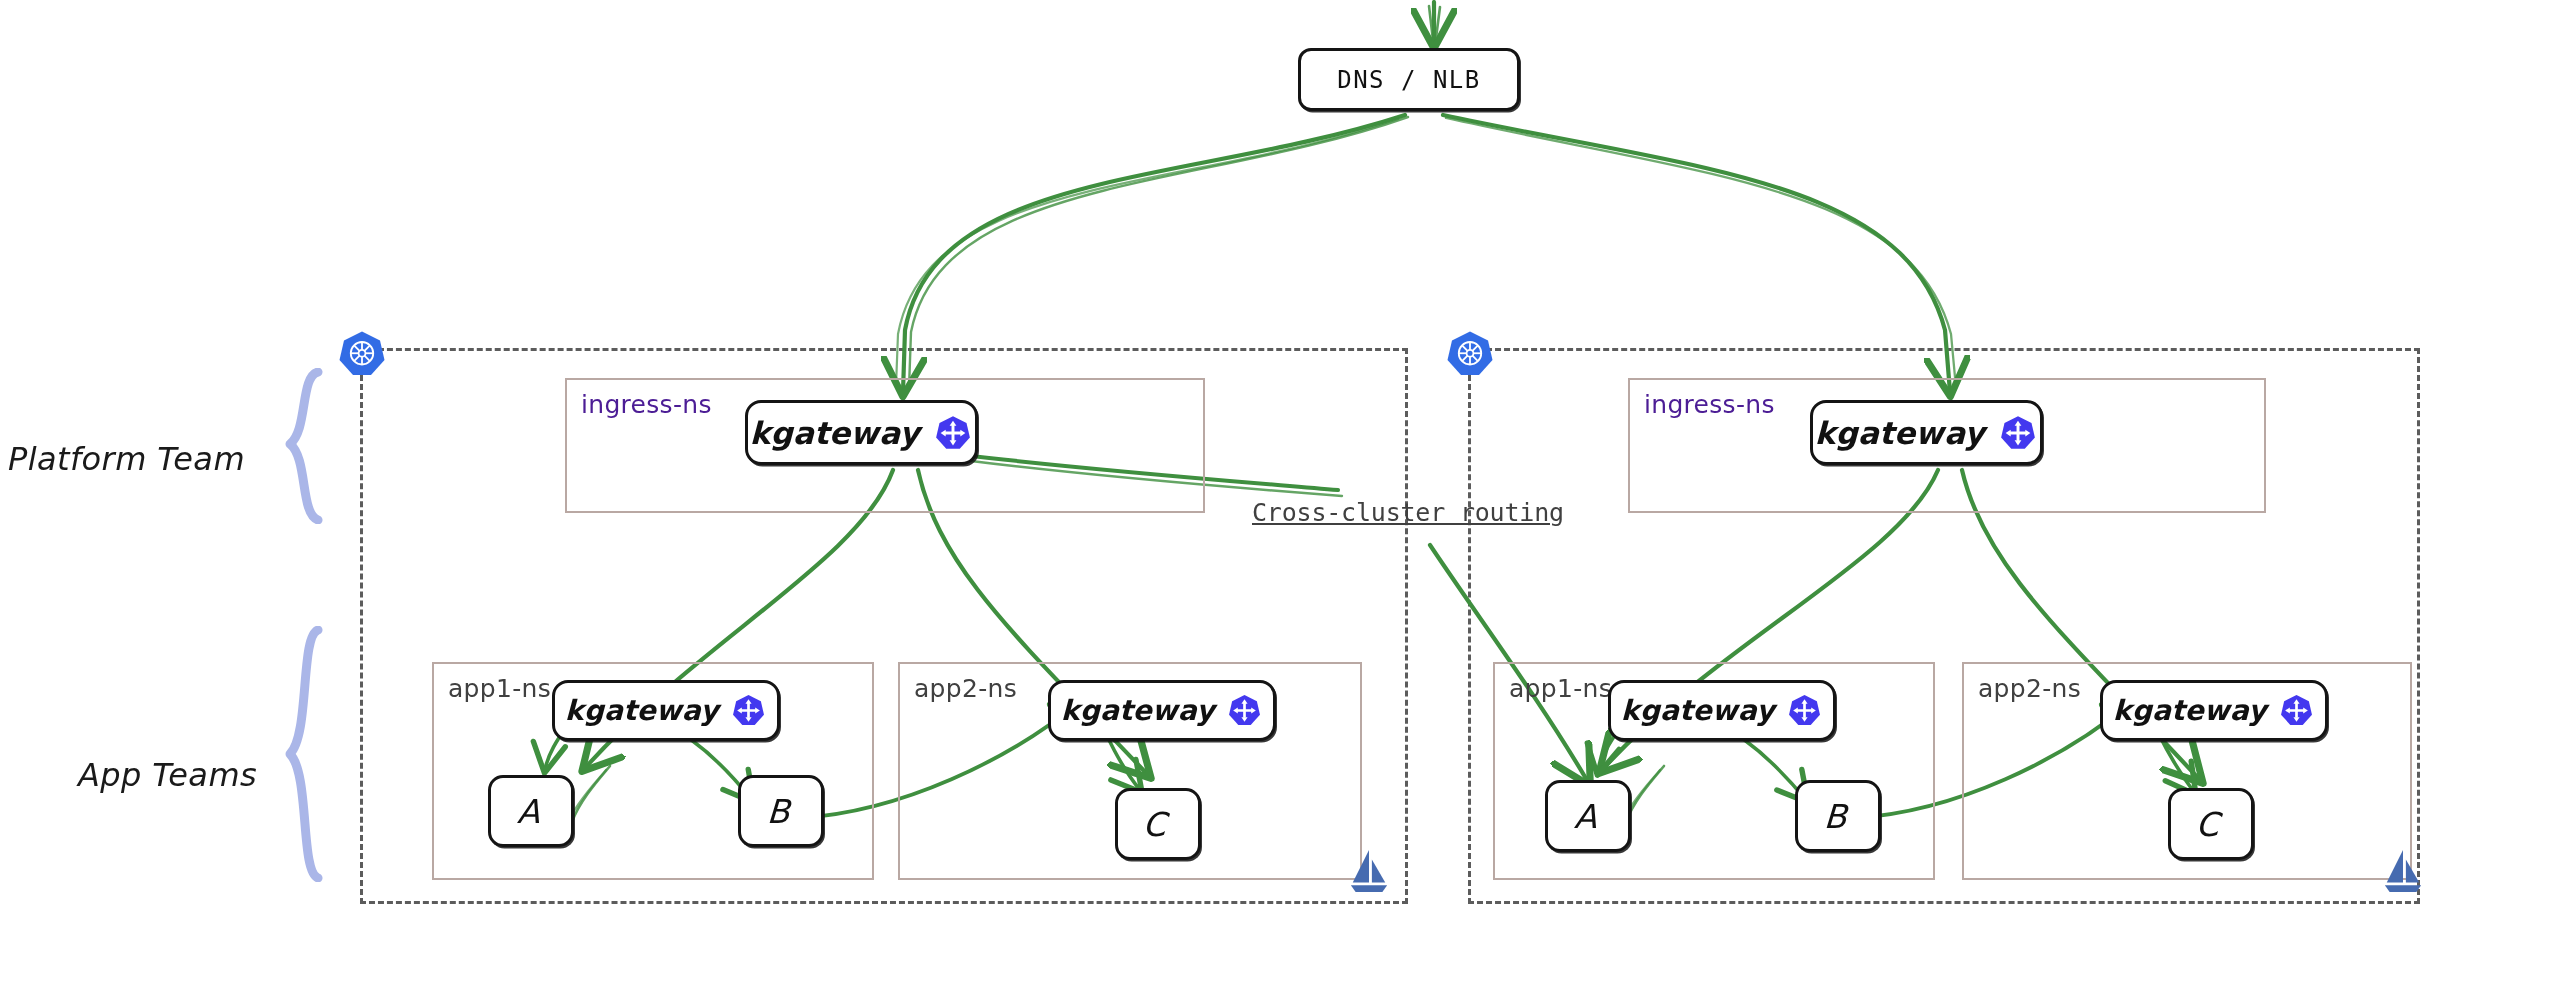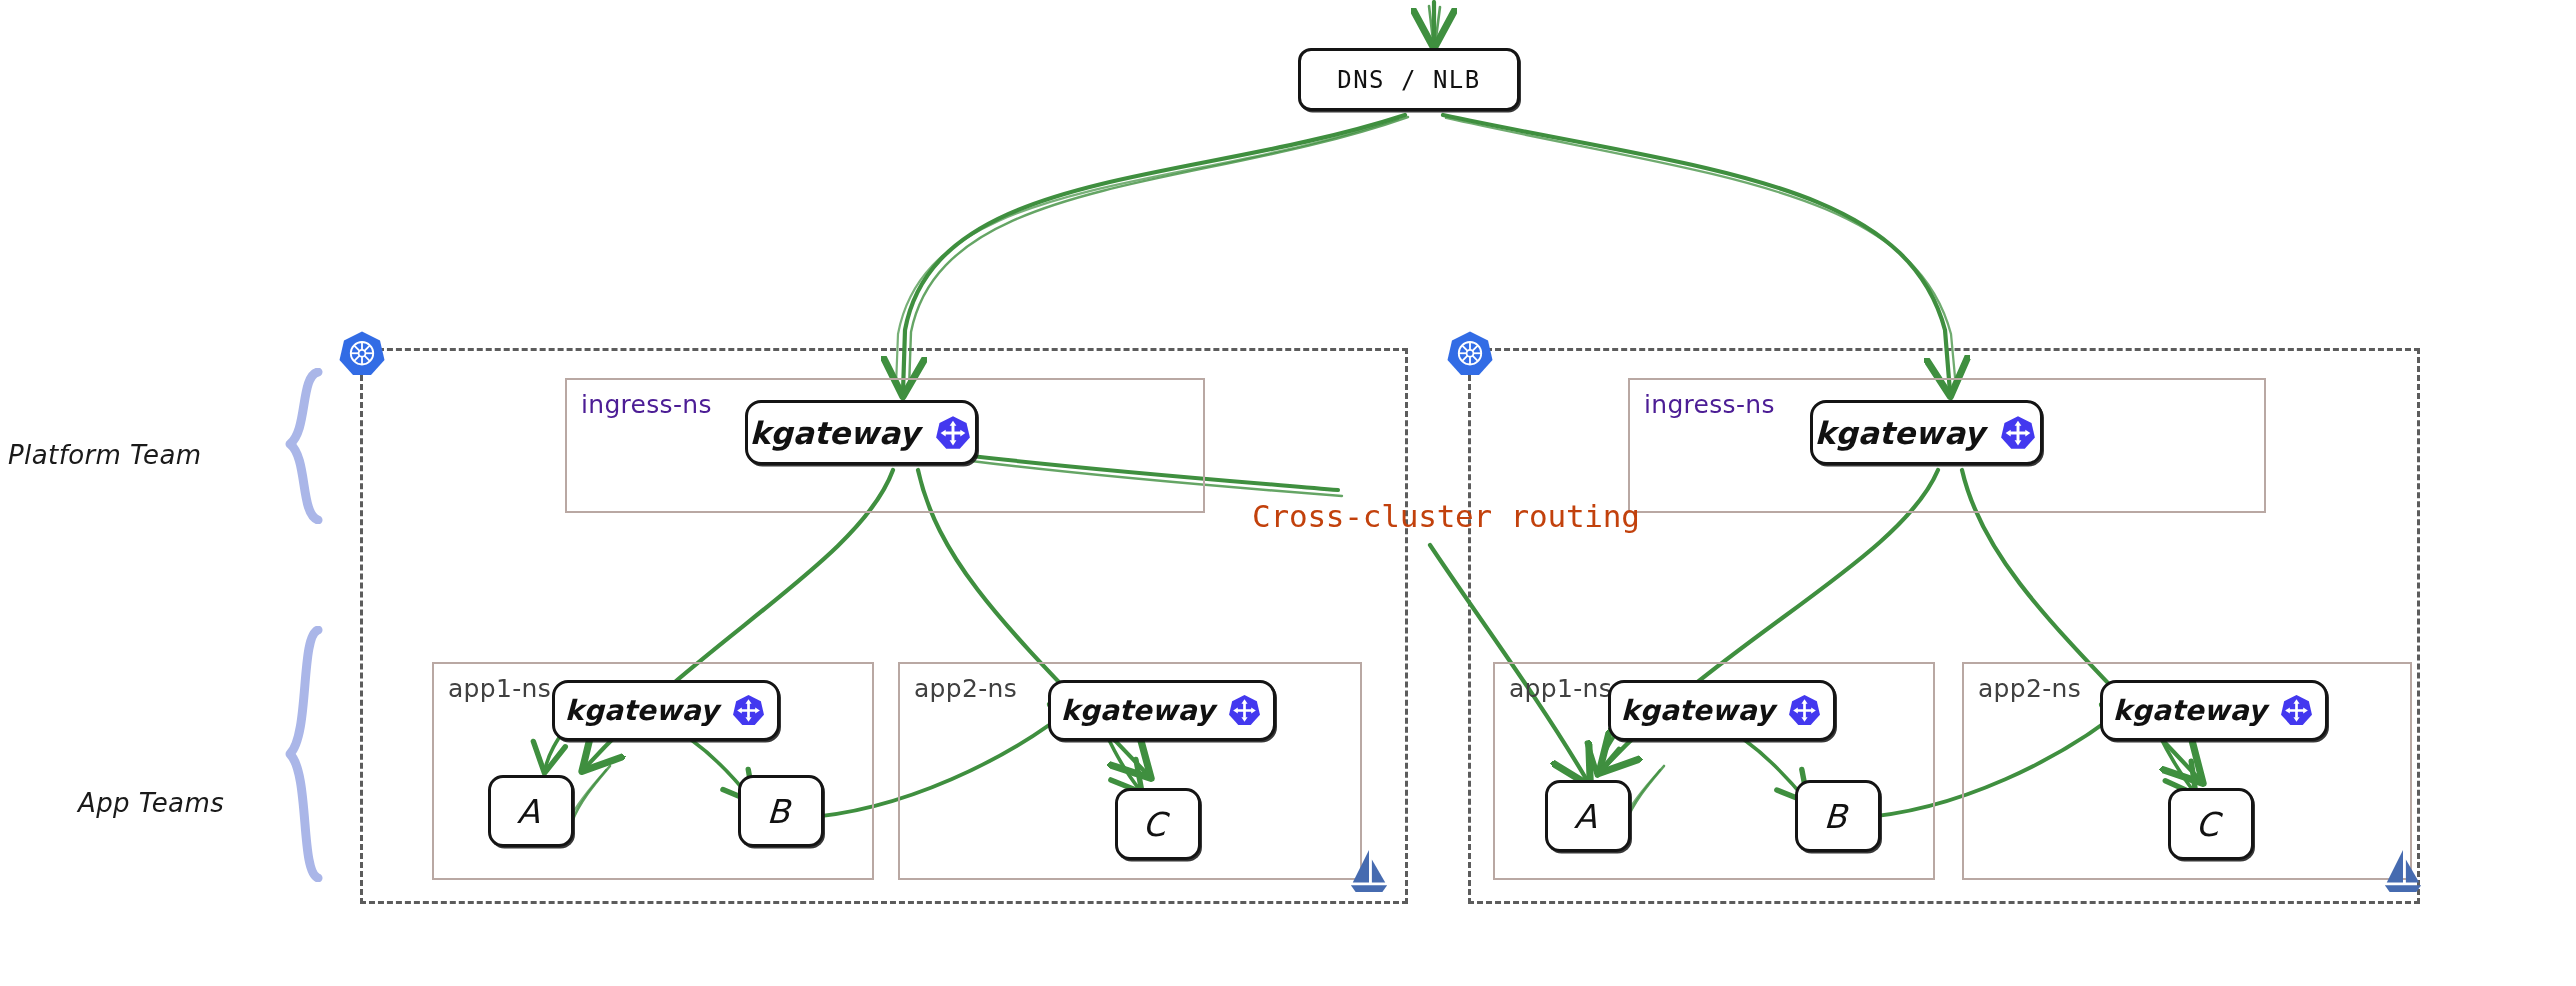--- a/index.html
+++ b/index.html
@@ -133,41 +133,42 @@
     position: absolute;
     width: 42px;
     height: 46px;
     z-index: 30;
   }
 
   
   .side-label {
     position: absolute;
     font-family: "DejaVu Sans", sans-serif;
-    font-size: 26px;
+    font-size: 32px;
     font-style: italic;
     color: #1a1a1a;
     white-space: nowrap;
     z-index: 30;
     letter-spacing: 0.4px;
   }
   .brace {
     position: absolute;
     z-index: 25;
   }
   #cross-cluster-label {
     position: absolute;
     left: 1252px;
     top: 498px;
     font-family: "DejaVu Sans Mono", monospace;
-    font-size: 31px;
-    color: #c2410c;
+    font-size: 25px;
+    color: #404040;
     white-space: nowrap;
     z-index: 30;
     letter-spacing: -0.2px;
+    text-decoration: underline;
   }
 </style>
 </head>
 <body>
 
 <div id="canvas">
 
   <svg id="edges" viewBox="0 0 2576 986" xmlns="http://www.w3.org/2000/svg">
     <defs>
       <marker id="ah" markerWidth="11" markerHeight="11" refX="8.5" refY="5.5" orient="auto" markerUnits="strokeWidth">
@@ -228,21 +229,21 @@
 
   <div class="node" id="dns-nlb">
     <span class="label">DNS / NLB</span>
   </div>
 
   <div class="side-label" style="left:8px; top:440px;">Platform Team</div>
   <svg class="brace" style="left:278px; top:368px; width:48px; height:156px;" viewBox="0 0 48 156" xmlns="http://www.w3.org/2000/svg">
     <path d="M40,4 C22,8 30,62 12,76 C30,90 22,146 40,152" fill="none" stroke="#aab6e8" stroke-width="9" stroke-linecap="round" stroke-linejoin="round"></path>
   </svg>
 
-  <div class="side-label" style="left:78px; top:756px;margin-top:32px;">App Teams</div>
+  <div class="side-label" style="left:78px; top:756px;">App Teams</div>
   <svg class="brace" style="left:278px; top:626px; width:48px; height:256px;" viewBox="0 0 48 256" xmlns="http://www.w3.org/2000/svg">
     <path d="M40,4 C22,10 32,108 12,128 C32,148 22,246 40,252" fill="none" stroke="#aab6e8" stroke-width="9" stroke-linecap="round" stroke-linejoin="round"></path>
   </svg>
 
   <div id="cross-cluster-label">Cross-cluster routing</div>
 
   <div class="cluster" style="left:360px; top:348px; width:1048px; height:556px;"></div>
 
   <svg class="k8s-ico" style="left:338px; top:330px;" viewBox="0 0 64 64" xmlns="http://www.w3.org/2000/svg">
     <path d="M32 2 L56 14 L62 40 L44 60 L20 60 L2 40 L8 14 Z" fill="#326ce5"></path>

